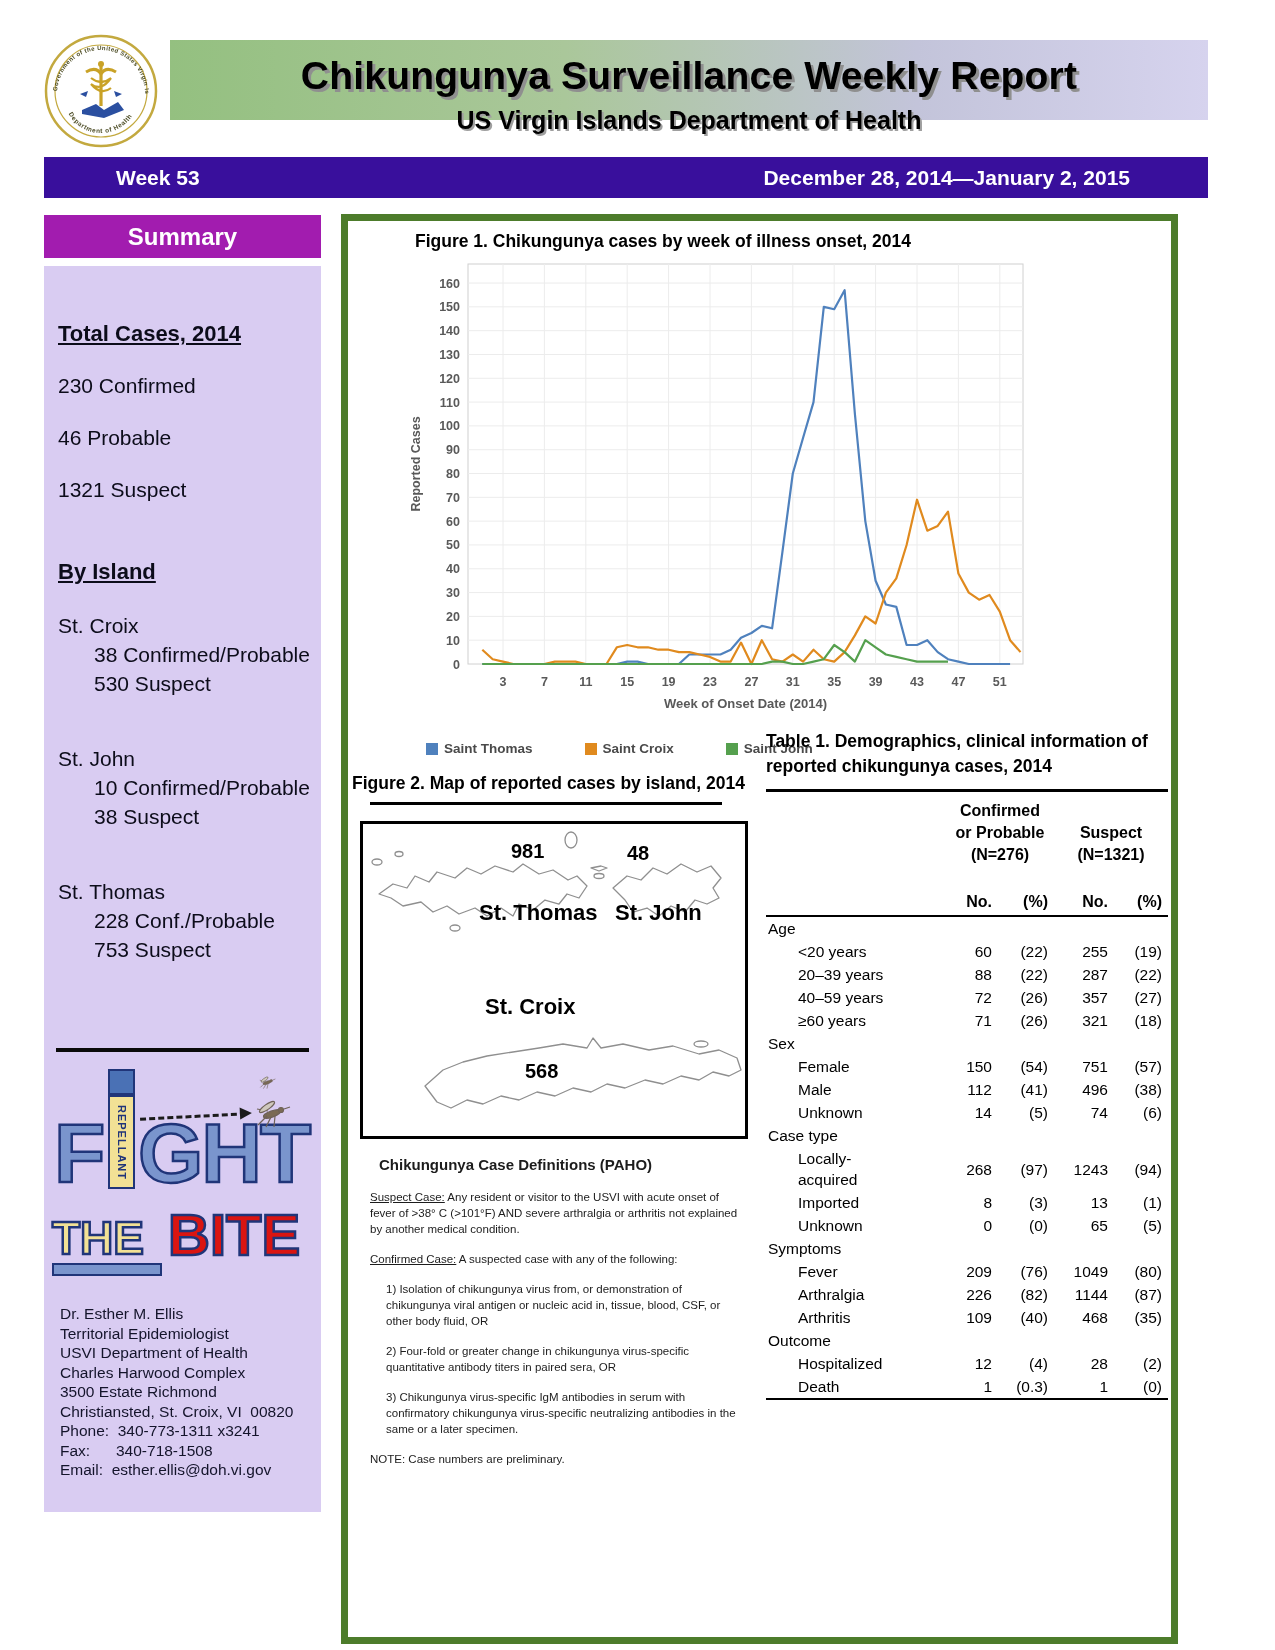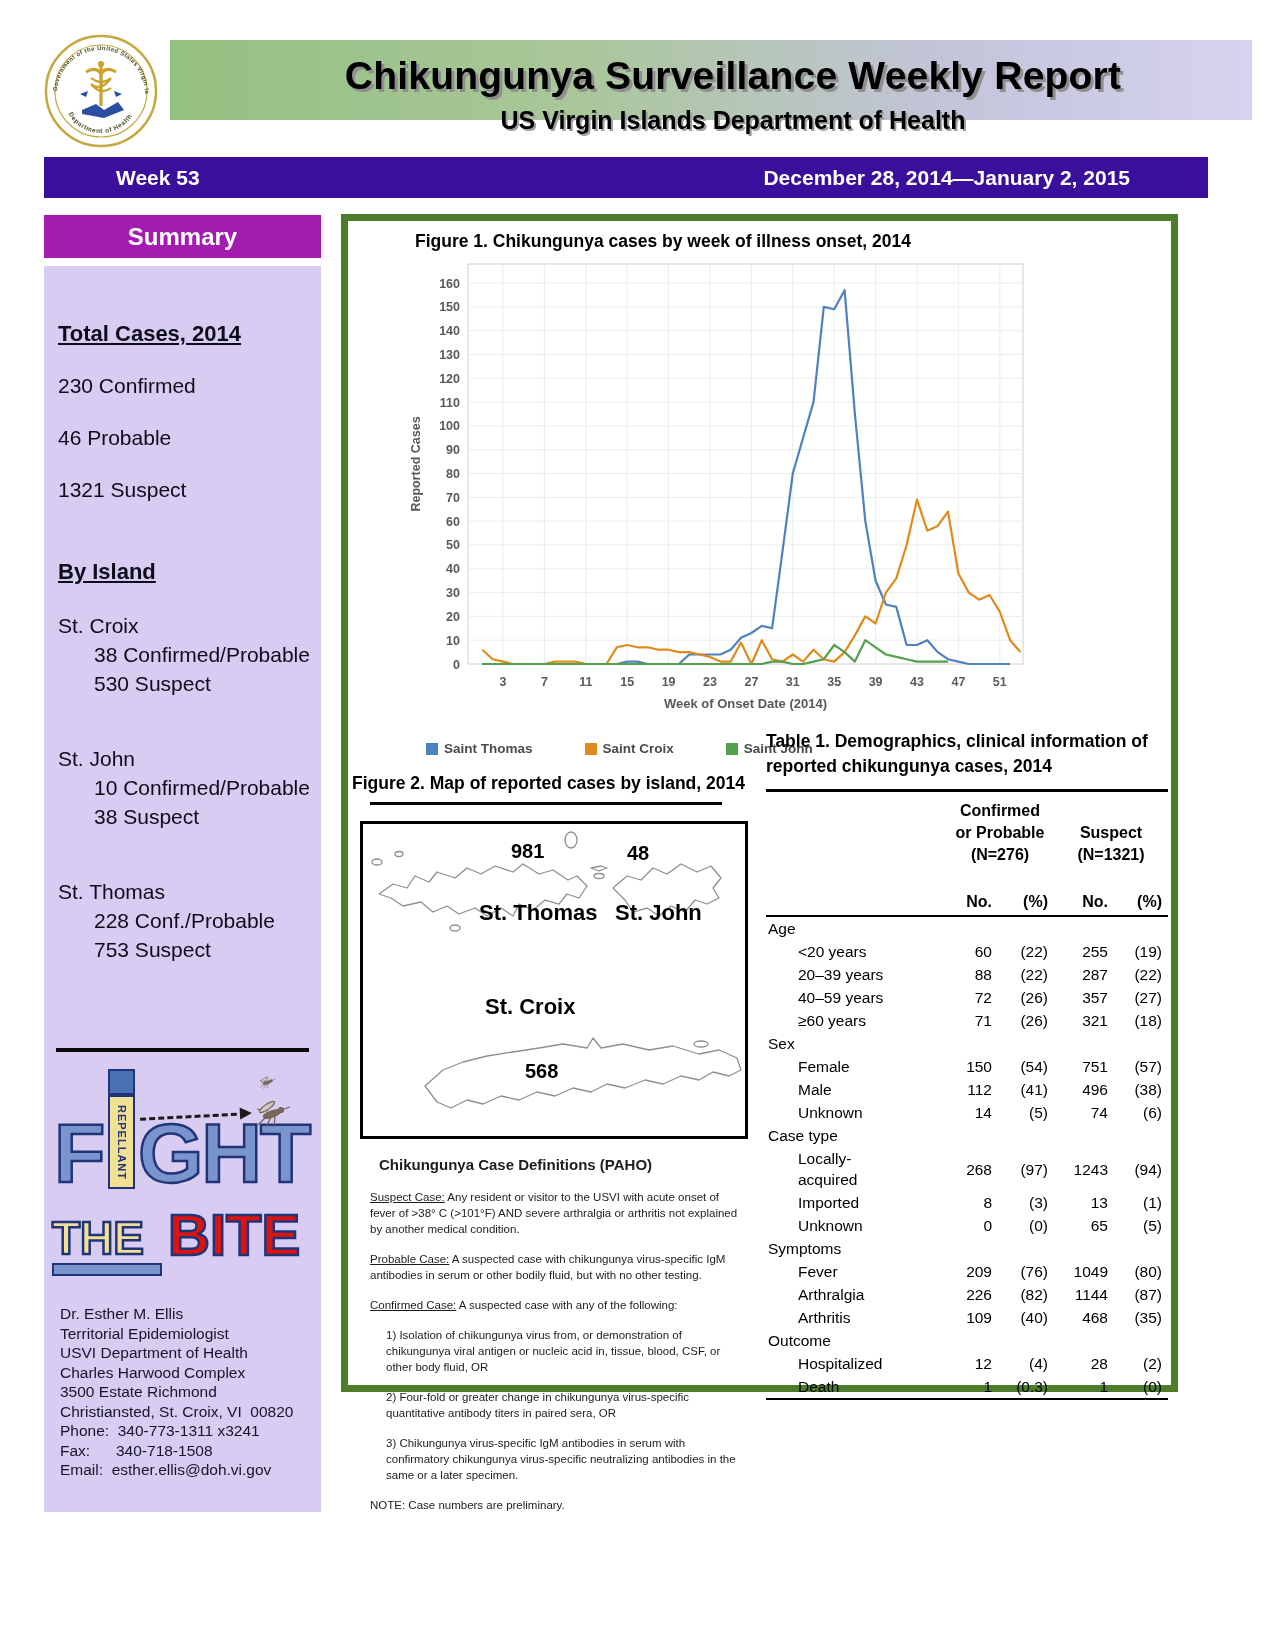--- a/index.html
+++ b/index.html
@@ -2,21 +2,21 @@
 <html><head>
 <meta charset="utf-8">
 <style>
   html,body { margin:0; padding:0; background:#ffffff; }
   .page { position:relative; width:1275px; height:1650px; background:#fff;
           font-family:"Liberation Sans", sans-serif; overflow:hidden; }
 
   
   .seal { position:absolute; left:44px; top:34px; width:114px; height:114px; }
   .header-banner { position:absolute; left:170px; top:40px; width:1038px; height:80px;
-      background:linear-gradient(to right,#94c080,#aac79a 38%,#c3c4da 72%,#d6d3ee);padding-left:44px; }
+      background:linear-gradient(to right,#94c080,#aac79a 38%,#c3c4da 72%,#d6d3ee); }
   .header-title { margin:14px 0 0 0; text-align:center; font-size:39px; font-weight:bold;
       color:#000; text-shadow:3px 3px 0 #8f8f8f; letter-spacing:0.2px; }
   .header-subtitle { margin:8px 0 0 0; text-align:center; font-size:25px; font-weight:bold;
       color:#000; text-shadow:2px 2px 0 #9f9f9f; }
   .week-banner { position:absolute; left:44px; top:157px; width:1164px; height:41px;
       background:#390f9c; color:#fff; font-weight:bold; font-size:21px;
       display:flex; justify-content:space-between; align-items:center;
       padding:0 78px 0 72px; box-sizing:border-box; }
 
   
@@ -50,21 +50,21 @@
   .ftb-mosq-big   { position:absolute; left:200px; top:34px; }
   .ftb-the { left:0px; top:148px; font-size:46px; color:#f2e195; }
   .ftb-the-bar { position:absolute; left:0px; top:200px; width:110px; height:13px;
       background:#7a95cd; border:2px solid #203579; box-sizing:border-box; }
   .ftb-bite { left:116px; top:138px; font-size:58px; color:#da1511; }
 
   .contact { position:absolute; left:16px; top:1038px; font-size:15.5px; line-height:19.5px; color:#14142b; }
   .contact div { white-space:pre; }
 
   
-  .main-box { position:absolute; left:341px; top:214px; width:837px; height:1178px;
+  .main-box { position:absolute; left:341px; top:214px; width:837px; height:1430px;
       border:7px solid #4d7c2b; background:#fff; box-sizing:border-box; }
   .fig1-title { position:absolute; left:0px; top:10px; width:630px; text-align:center;
       font-size:17.5px; font-weight:bold; }
   .chart-svg { position:absolute; left:30px; top:28px; }
   .legend { position:absolute; left:78px; top:520px; display:flex; }
   .legend-item { display:flex; align-items:center; margin-right:52px; }
   .legend-swatch { width:12px; height:12px; margin-right:6px; }
   .legend-label { font-size:13.5px; font-weight:bold; color:#4a4a4a; }
 
   .fig2-title { position:absolute; left:4px; top:552px; width:430px; font-size:17.5px; font-weight:bold; }
@@ -341,21 +341,20 @@
           <div class="map-label map-name pos-name-st-john">St. John</div>
           <div class="map-label map-cases pos-cases-st-croix">568</div>
           <div class="map-label map-name pos-name-st-croix">St. Croix</div>
         </div>
     </div>
 
     <div class="defs-block">
       <div class="defs-heading">Chikungunya Case Definitions (PAHO)</div>
       <div id="defs-paragraphs">
           <p><span class="def-lead">Suspect Case:</span><span>  Any resident or visitor to the USVI with acute onset of fever of &gt;38° C (&gt;101°F) AND severe arthralgia or arthritis not explained by another medical condition.</span></p>
-          <p><span class="def-lead">Probable Case:</span><span>  A suspected case with chikungunya virus-specific IgM antibodies in serum or other bodily fluid, but with no other testing.</span></p>
           <p><span class="def-lead">Confirmed Case:</span><span>  A suspected case with any of the following:</span></p>
         </div>
       <div id="defs-list">
           <p class="def-li">1) Isolation of chikungunya virus from, or demonstration of chikungunya viral antigen or nucleic acid in, tissue, blood, CSF, or other body fluid, OR</p>
           <p class="def-li">2) Four-fold or greater change in chikungunya virus-specific quantitative antibody titers in paired sera, OR</p>
           <p class="def-li">3) Chikungunya virus-specific IgM antibodies in serum with confirmatory chikungunya virus-specific neutralizing antibodies in the same or a later specimen.</p>
         </div>
       <p class="def-note">NOTE:  Case numbers are preliminary.</p>
     </div>
 

